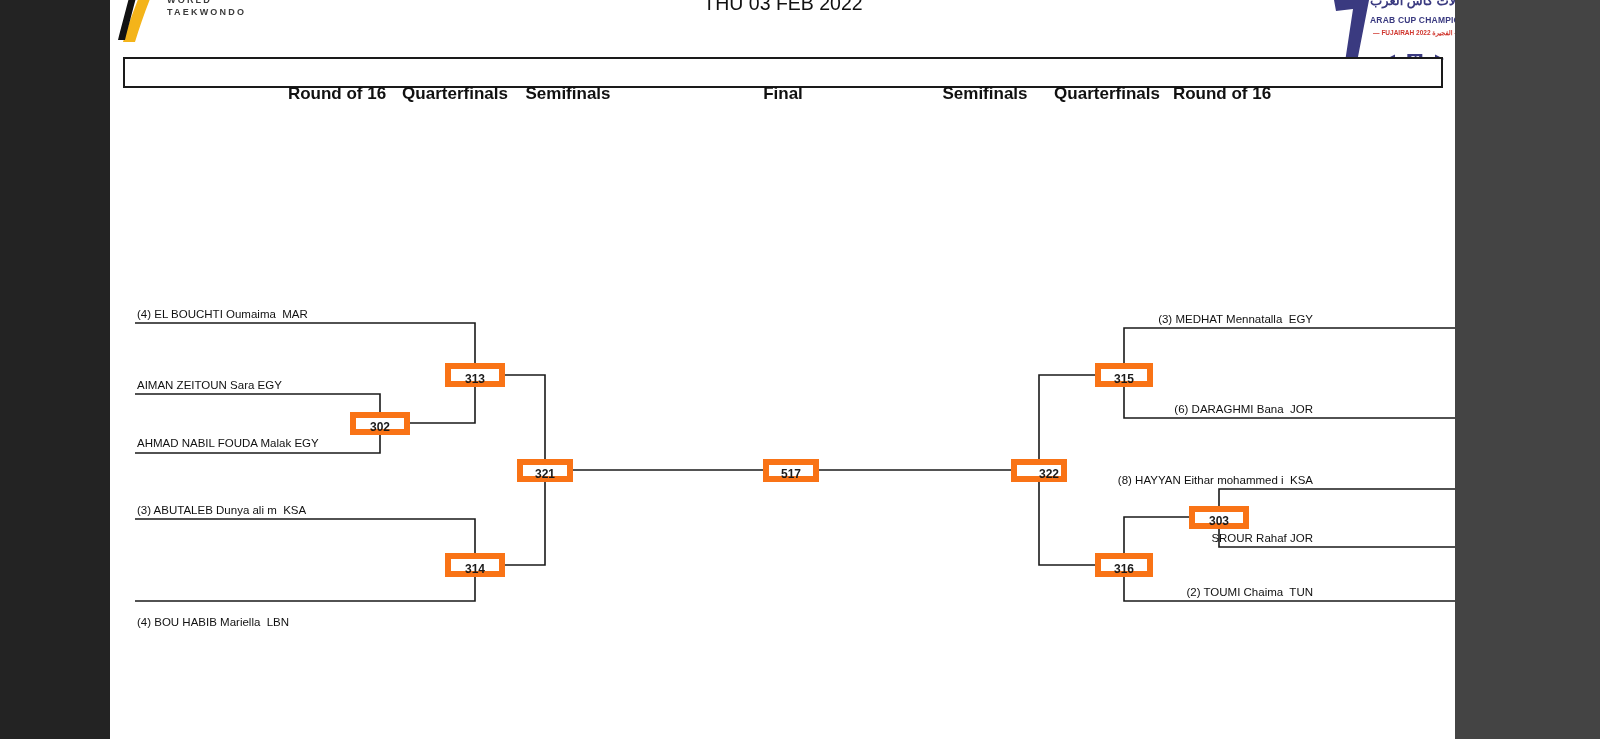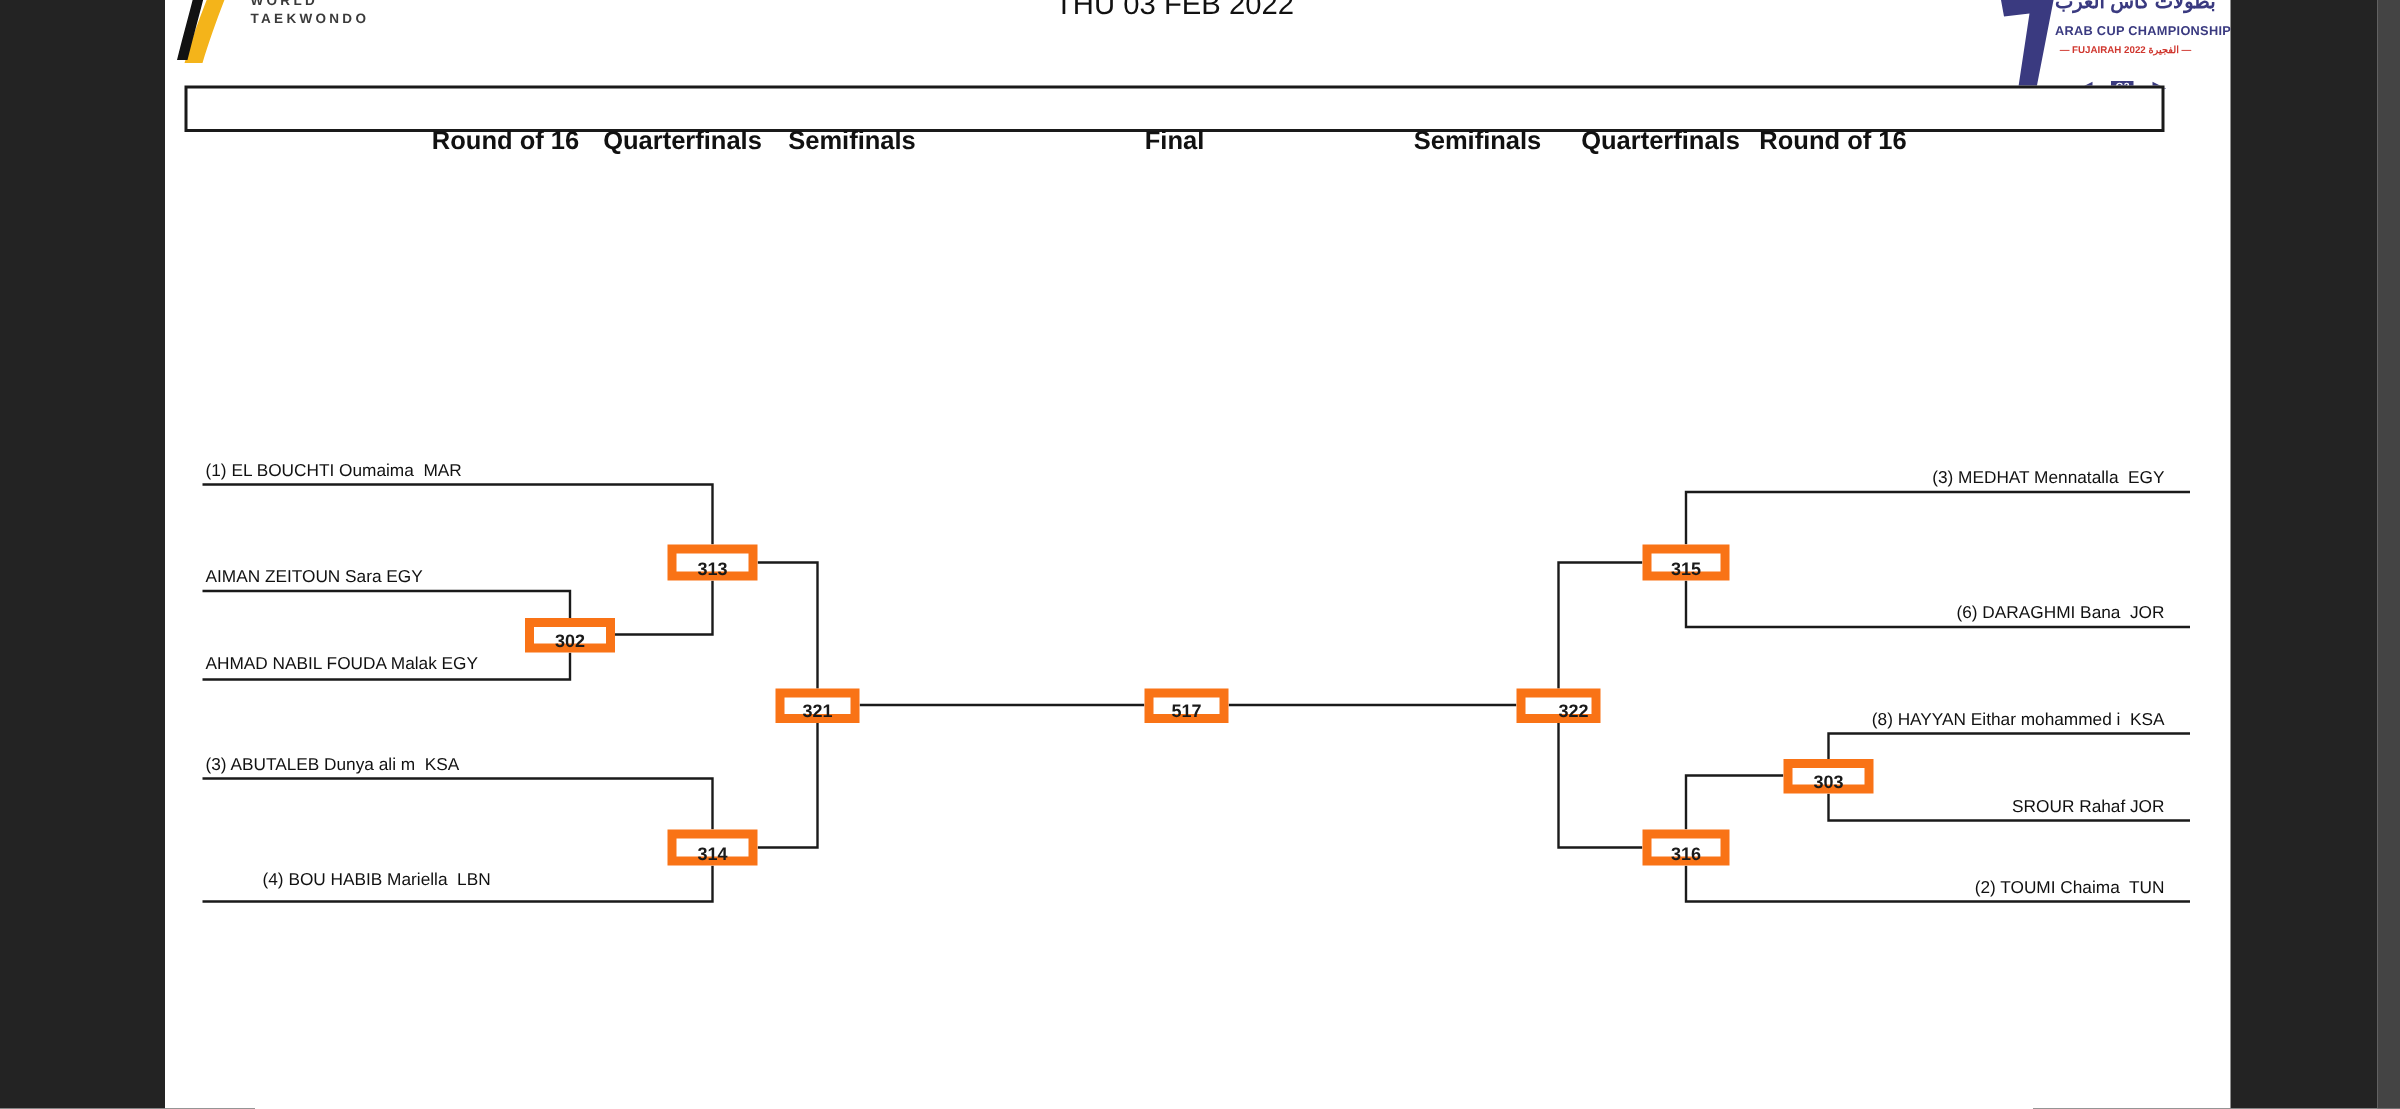--- a/index.html
+++ b/index.html
@@ -1,18 +1,18 @@
 <!DOCTYPE html>
 <html><head>
 <meta charset="utf-8">
 <style>
   html, body { margin: 0; padding: 0; background: #444; }
   #screen {
     position: relative;
-    width: 1585px;
+    width: 1455px;
     height: 739px;
     overflow: hidden;
     background: #ffffff;
     font-family: "Liberation Sans", sans-serif;
     color: #1a1a1a;
   }
   .black-bar { position: absolute; top: 0; height: 739px; background: #232323; }
   #bar-left  { left: 0; width: 110px; }
   #bar-right { left: 1487px; width: 113px; }
 
@@ -190,25 +190,25 @@
   <div class="match-box" style="left:1095px; top:363px; width:58px; height:24px; line-height:20px;">
       <span>315</span>
     </div>
   <div class="match-box" style="left:1095px; top:553px; width:58px; height:24px; line-height:20px;">
       <span>316</span>
     </div>
   <div class="match-box" style="left:1189px; top:506px; width:60px; height:23px; line-height:19px;">
       <span>303</span>
     </div>
 
-  <div class="player-name" style="left:137px; top:308px;">(1) EL BOUCHTI Oumaima  MAR</div>
+  <div class="player-name" style="left:137px; top:308px;">(4) EL BOUCHTI Oumaima  MAR</div>
   <div class="player-name" style="left:137px; top:379px;">AIMAN ZEITOUN Sara EGY</div>
   <div class="player-name" style="left:137px; top:437px;">AHMAD NABIL FOUDA Malak EGY</div>
   <div class="player-name" style="left:137px; top:504px;">(3) ABUTALEB Dunya ali m  KSA</div>
-  <div class="player-name" style="left:137px; top:581px;margin-left:38px;">(4) BOU HABIB Mariella  LBN</div>
+  <div class="player-name" style="left:137px; top:616px;">(4) BOU HABIB Mariella  LBN</div>
 
   <div class="player-name right" style="right:142px; top:313px;">(3) MEDHAT Mennatalla  EGY</div>
   <div class="player-name right" style="right:142px; top:403px;">(6) DARAGHMI Bana  JOR</div>
   <div class="player-name right" style="right:142px; top:474px;">(8) HAYYAN Eithar mohammed i  KSA</div>
   <div class="player-name right" style="right:142px; top:532px;">SROUR Rahaf JOR</div>
   <div class="player-name right" style="right:142px; top:586px;">(2) TOUMI Chaima  TUN</div>
 
 </div>
 
 </body></html>

